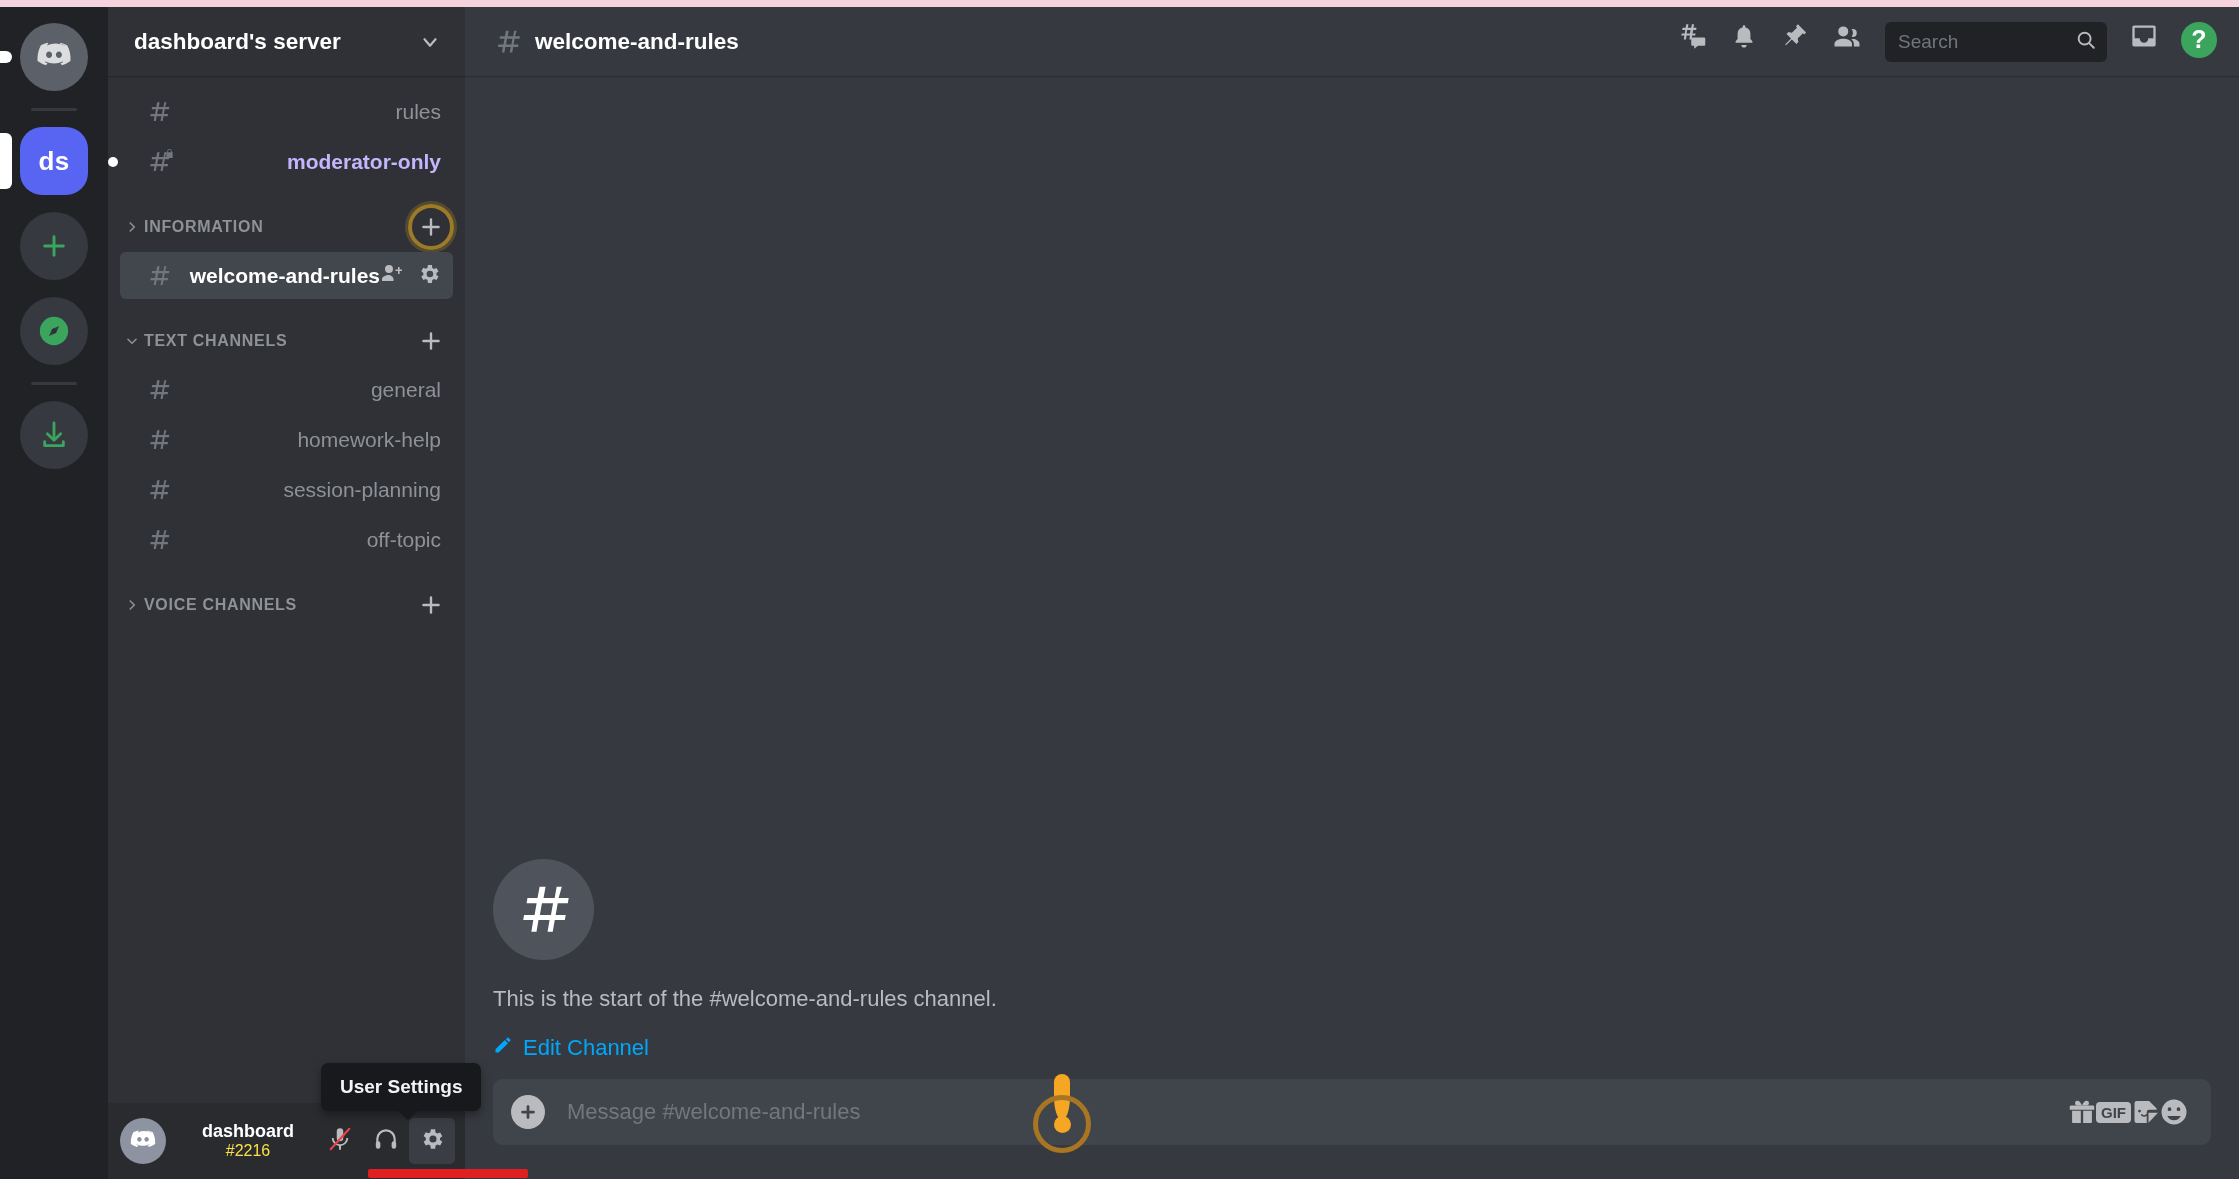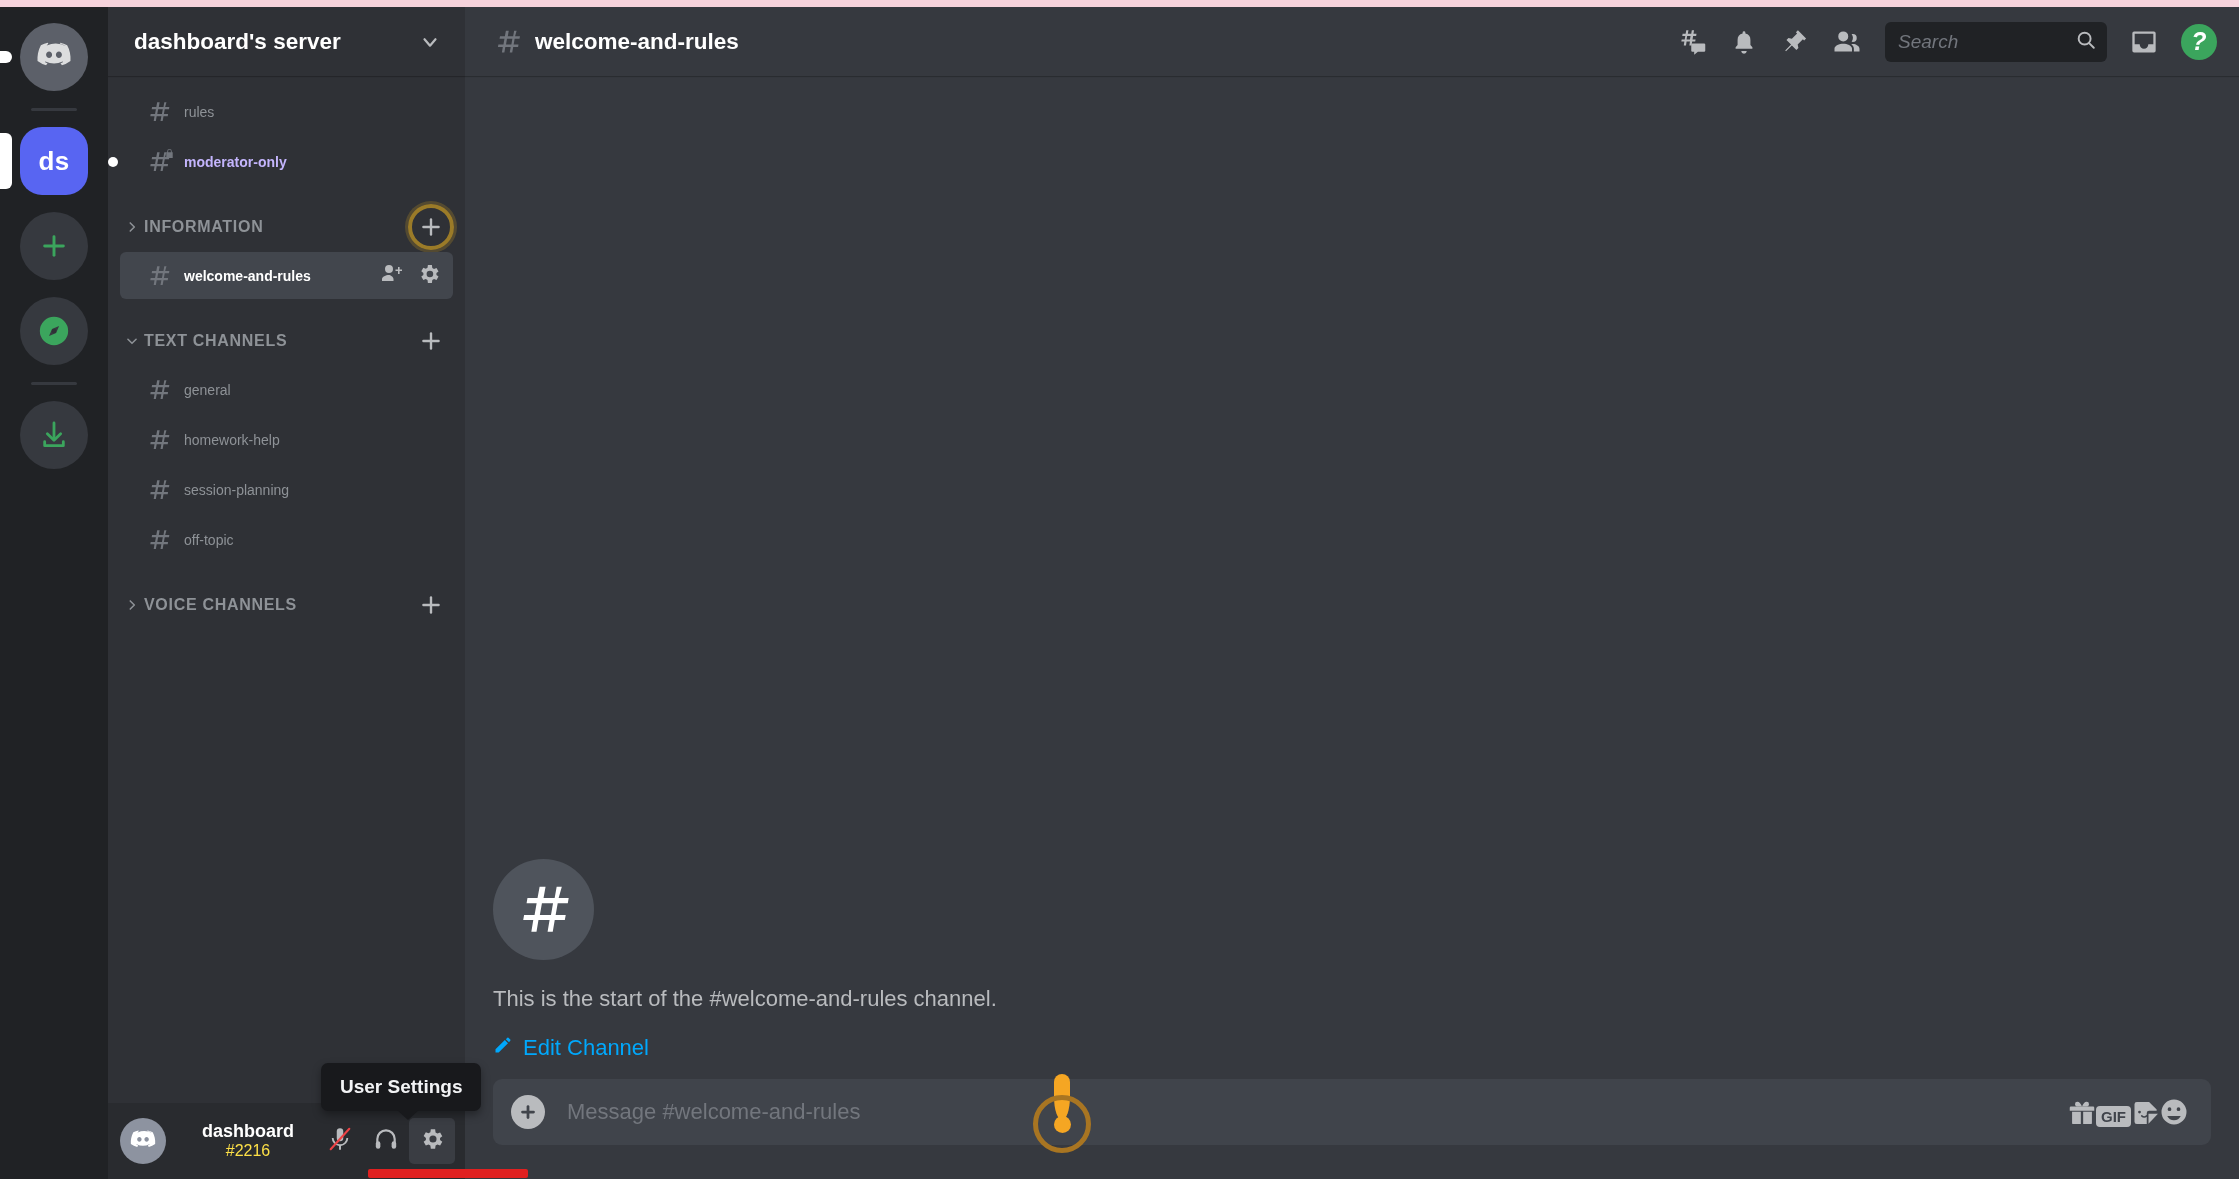--- a/index.html
+++ b/index.html
@@ -110,23 +110,24 @@
   }
   .channel-row .hash {
     flex: 0 0 auto;
     width: 30px; height: 30px;
     margin-right: 10px;
     position: relative;
     display: flex; align-items: center; justify-content: center;
     color: #72767d;
   }
   .channel-row .cname {
-    font-size: 14px;
+    font-size: 21px;
     white-space: nowrap; overflow: hidden; text-overflow: ellipsis;
     flex: 1;
+    text-align: right;
   }
   .channel-row.unread { color: #ffffff; font-weight: bold; }
   .channel-row.unread .cname { font-weight: 600; color:#c4b5fd; }
   .channel-row.selected {
     background: #42464d;
     color: #ffffff;
   }
   .channel-row.selected .cname { color: #ffffff; font-weight: 600; }
   .unread-dot {
     position: absolute;
@@ -230,21 +231,21 @@
 
   #chan-header {
     height: 69px; flex: 0 0 69px;
     display: flex; align-items: center;
     padding: 0 22px 0 28px;
     box-shadow: 0 1px 0 rgba(4,4,5,.2), 0 1.5px 0 rgba(6,6,7,.05);
     position: relative; z-index: 5;
   }
   #chan-header .hash-big { color: #72767d; margin-right: 12px; display: flex; }
   #chan-title { color: #ffffff; font-size: 22.5px; font-weight: bold; }
-  #header-tools { margin-left: auto; display: flex; align-items: center; gap: 23px; color: #b9bbbe; font-style: italic; }
+  #header-tools { margin-left: auto; display: flex; align-items: flex-start; gap: 23px; color: #b9bbbe; }
   .tool-icon { display: flex; align-items: center; justify-content: center; cursor: pointer; }
   #search-box {
     width: 222px; height: 40px;
     background: #202225;
     border-radius: 6px;
     display: flex; align-items: center;
     padding: 0 10px 0 13px;
     cursor: text;
   }
   #search-placeholder { flex: 1; color: #72767d; font-size: 19px; }
@@ -289,21 +290,21 @@
     padding: 0 22px 0 18px;
   }
   #attach-btn {
     width: 34px; height: 34px; border-radius: 50%;
     background: #b9bbbe;
     color: #40444b;
     display: flex; align-items: center; justify-content: center;
     flex: 0 0 34px; cursor: pointer;
   }
   #composer-input { flex: 1; margin-left: 22px; color: #72767d; font-size: 22px; }
-  #composer-tools { display: flex; align-items: flex-end; color: #b9bbbe; }
+  #composer-tools { display: flex; align-items: center; color: #b9bbbe; }
   .gif-badge {
     background: #b9bbbe; color: #40444b;
     font-size: 15px; font-weight: bold;
     border-radius: 4px; padding: 3px 5px;
     line-height: 1;
   }
   
   #cursor-annot {
     position: absolute;
     left: 568px; top: 1px;

